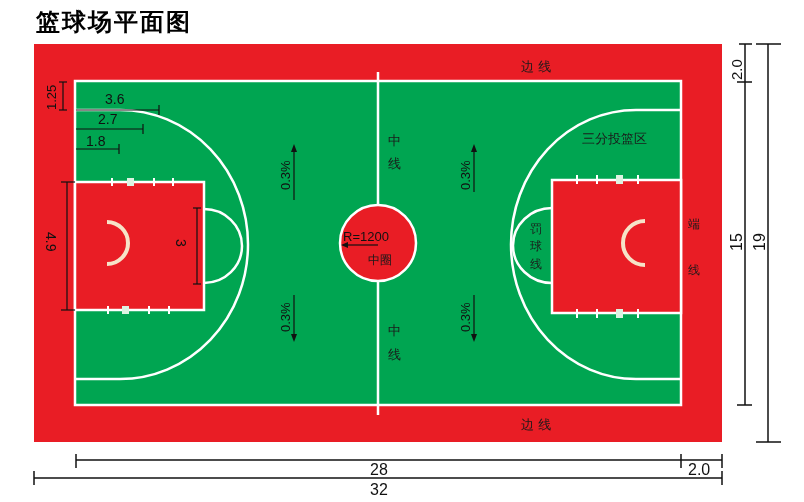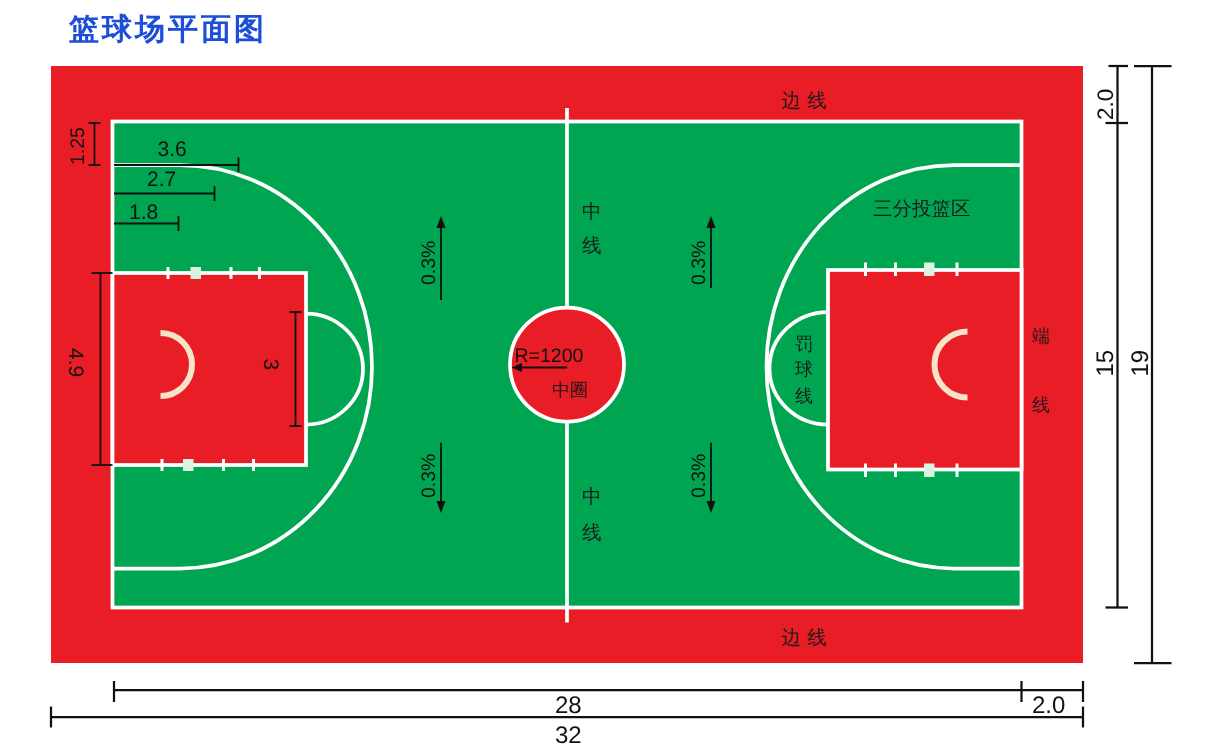--- a/index.html
+++ b/index.html
@@ -1,17 +1,17 @@
 <!DOCTYPE html>
 <html><head>
 <meta charset="utf-8">
 <style>
   html, body { margin: 0; padding: 0; background: #ffffff; }
   body { width: 804px; height: 502px; overflow: hidden; position: relative; font-family: "DejaVu Sans", sans-serif; }
-  #title { position: absolute; left: 46px; top: 6px; font-size: 20px; font-weight: bold; color: #1d4ed8; letter-spacing: 2px; }
+  #title { position: absolute; left: 36px; top: 6px; font-size: 24px; font-weight: bold; color: #000000; letter-spacing: 2px; }
   svg { position: absolute; left: 0; top: 0; }
   .lbl { font-family: "DejaVu Sans", sans-serif; fill: #1a1a1a; }
   .dim { font-family: "Liberation Sans", sans-serif; fill: #111; }
 </style>
 </head>
 <body>
 
 <div id="title">篮球场平面图</div>
 
 <svg width="804" height="502" viewBox="0 0 804 502">

